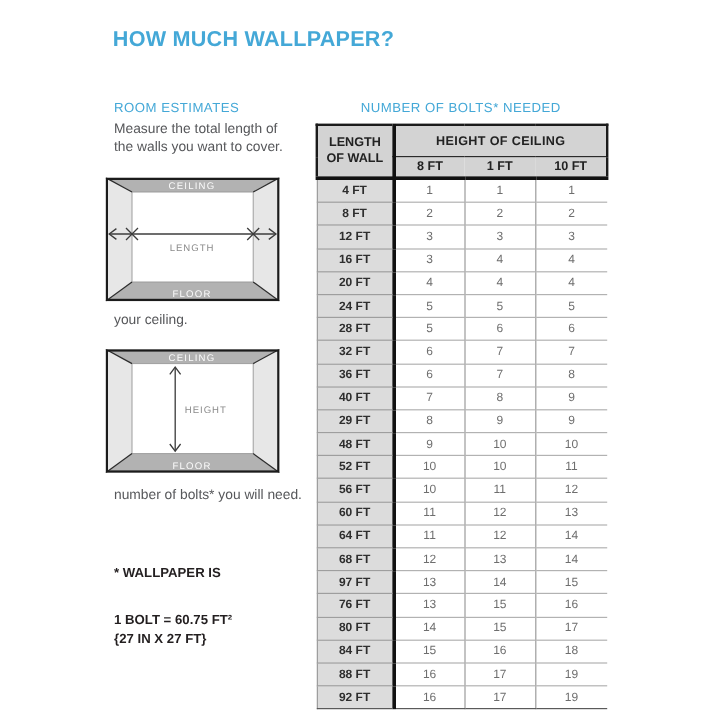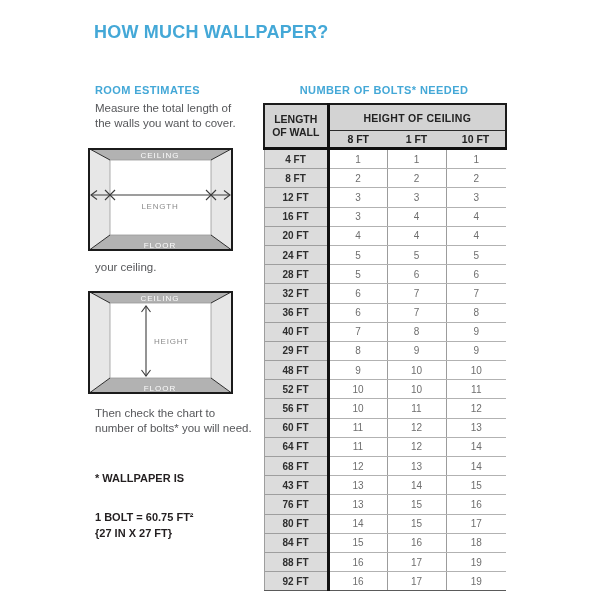--- a/index.html
+++ b/index.html
@@ -6,21 +6,21 @@
   body{
     width:600px;height:600px;background:#ffffff;position:relative;overflow:hidden;
     font-family:"Liberation Sans","DejaVu Sans",sans-serif;
     -webkit-font-smoothing:antialiased;
   }
   .abs{position:absolute;}
   .page-title{
     left:94px;top:22px;font-size:18px;font-weight:bold;color:#44a8d7;letter-spacing:0.2px;
   }
   .section-head{
-    font-size:11px;font-weight:bold;color:#44a8d7;letter-spacing:0.4px;
+    font-size:11px;font-weight:normal;color:#44a8d7;letter-spacing:0.4px;
   }
   .left-head{left:95px;top:84px;}
   .table-head{left:263px;top:84px;width:242px;text-align:center;}
   .para{font-size:11.5px;color:#56575a;line-height:15px;}
   .p1{left:95px;top:101px;}
   .p2{left:95px;top:260px;}
   .p3{left:95px;top:406px;}
   .note{left:95px;top:471px;font-size:11px;font-weight:bold;color:#231f20;line-height:15px;}
   .note .indent{padding-left:7px;}
   .boltinfo{left:95px;top:510px;font-size:11px;font-weight:bold;color:#231f20;line-height:15.5px;}
@@ -119,21 +119,20 @@
     <line x1="58" y1="15" x2="58" y2="85"></line>
     <polyline points="53.5,21 58,15 62.5,21"></polyline>
     <polyline points="53.5,79 58,85 62.5,79"></polyline>
   </g>
   <text x="72" y="9.5" text-anchor="middle" font-size="8" letter-spacing="1" fill="#fbfbfb">CEILING</text>
   <text x="72" y="99.5" text-anchor="middle" font-size="8" letter-spacing="1" fill="#fbfbfb">FLOOR</text>
   <text x="66" y="53" text-anchor="start" font-size="8" letter-spacing="0.8" fill="#8b8b8b">HEIGHT</text>
 </svg>
 
 <div class="abs para p3">
-  <div>Then check the chart to</div>
   <div>number of bolts* you will need.</div>
 </div>
 
 <div class="abs note">
   <div>* WALLPAPER IS</div>
 </div>
 
 <div class="abs boltinfo">
   <div>1 BOLT = 60.75 FT²</div>
   <div>{27 IN X 27 FT}</div>
@@ -260,21 +259,21 @@
           <td class="val">12</td>
           <td class="val">14</td>
         </tr>
         <tr>
           <td class="rowhead">68 FT</td>
           <td class="val">12</td>
           <td class="val">13</td>
           <td class="val">14</td>
         </tr>
         <tr>
-          <td class="rowhead">43 FT</td>
+          <td class="rowhead">97 FT</td>
           <td class="val">13</td>
           <td class="val">14</td>
           <td class="val">15</td>
         </tr>
         <tr>
           <td class="rowhead">76 FT</td>
           <td class="val">13</td>
           <td class="val">15</td>
           <td class="val">16</td>
         </tr>

